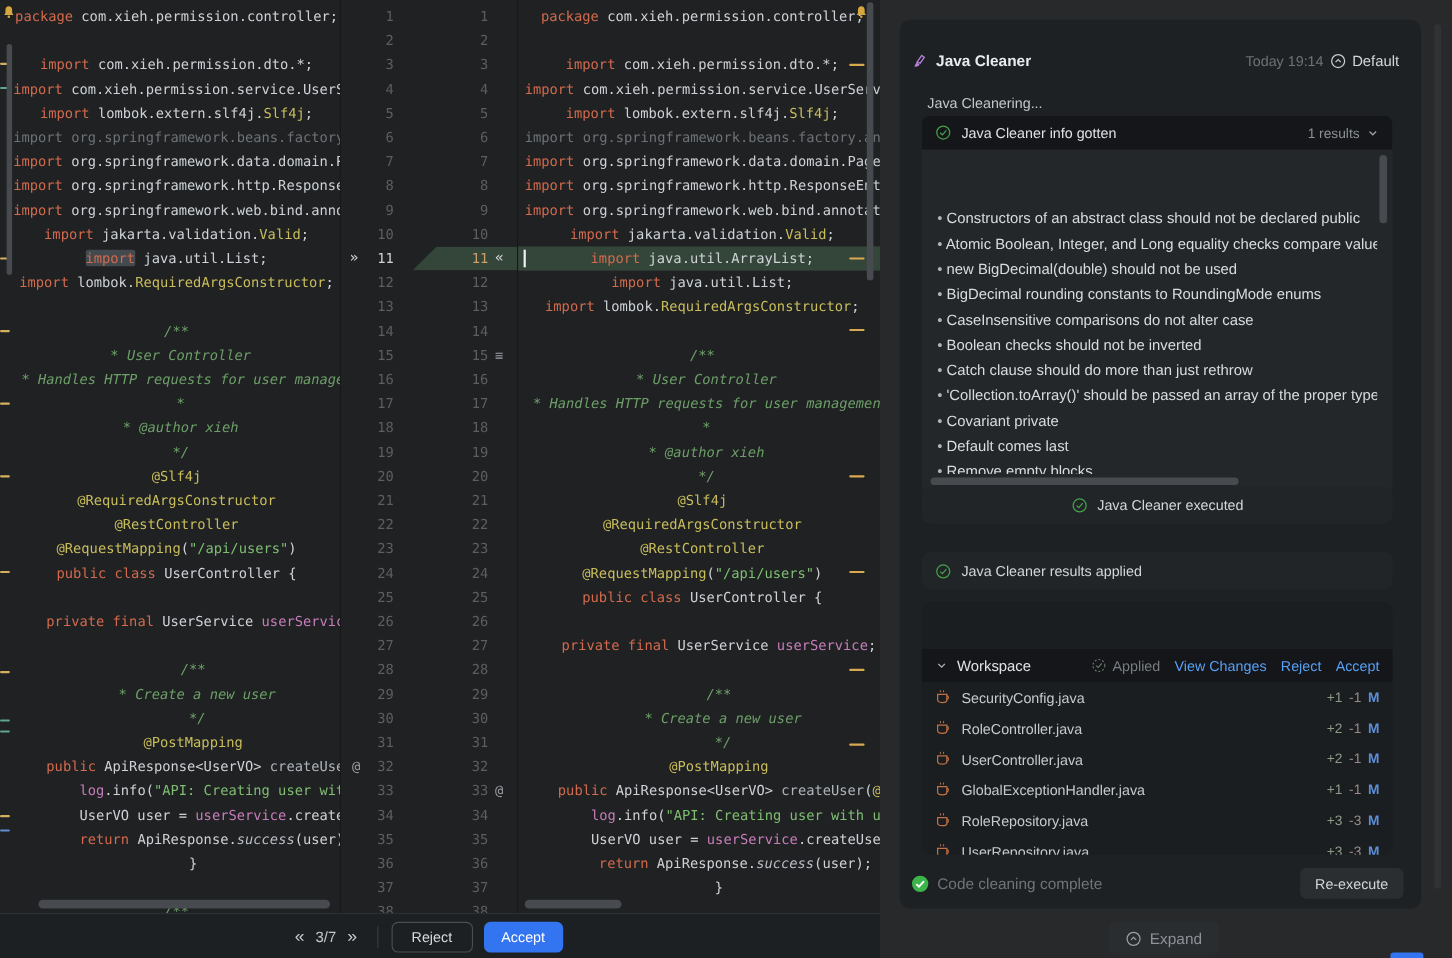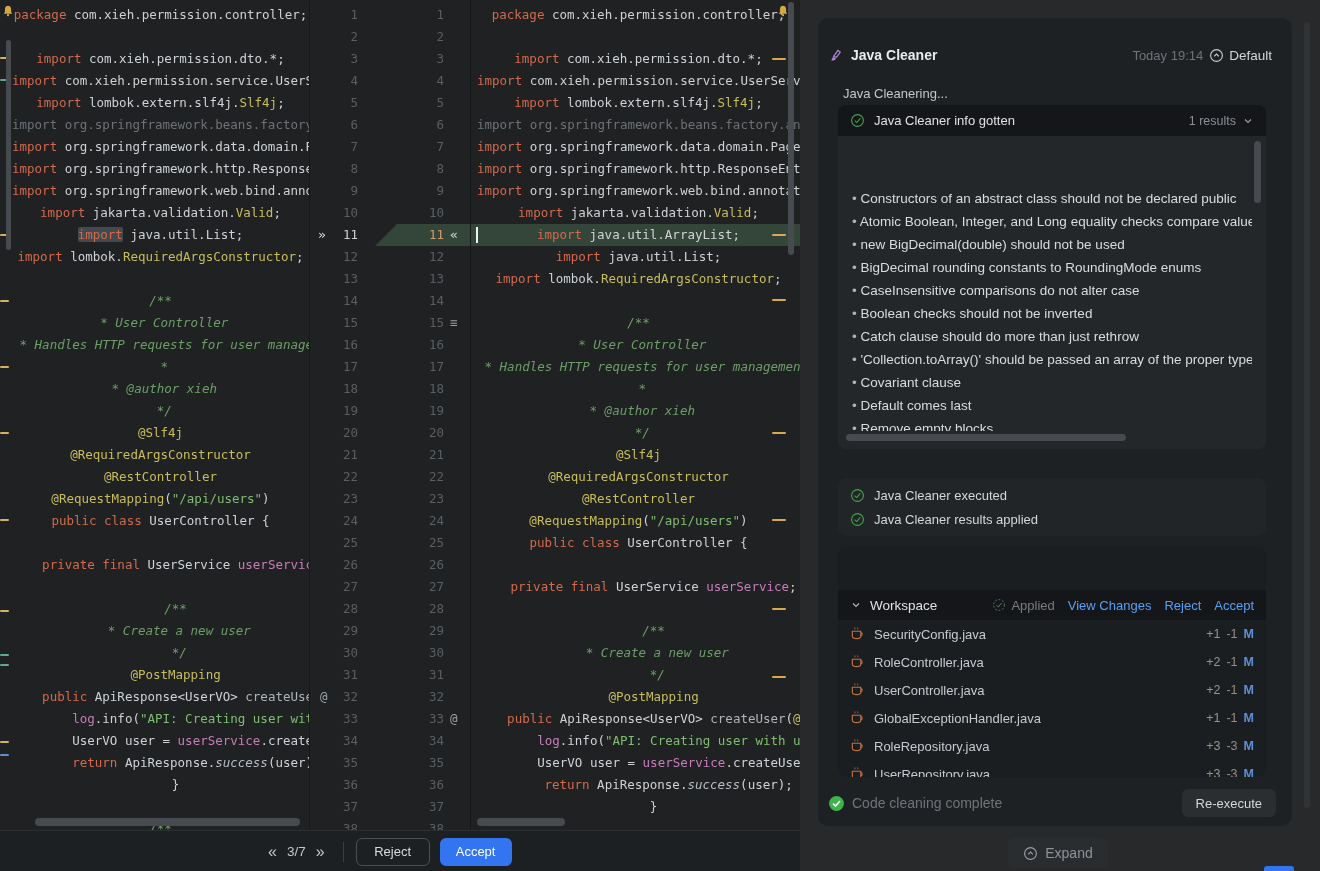--- a/index.html
+++ b/index.html
@@ -335,31 +335,31 @@
         </div>
         <div class="bullets" id="bullets">
             <div class="bullet">Constructors of an abstract class should not be declared public</div>
             <div class="bullet">Atomic Boolean, Integer, and Long equality checks compare values</div>
             <div class="bullet">new BigDecimal(double) should not be used</div>
             <div class="bullet">BigDecimal rounding constants to RoundingMode enums</div>
             <div class="bullet">CaseInsensitive comparisons do not alter case</div>
             <div class="bullet">Boolean checks should not be inverted</div>
             <div class="bullet">Catch clause should do more than just rethrow</div>
             <div class="bullet">'Collection.toArray()' should be passed an array of the proper type</div>
-            <div class="bullet">Covariant clause</div>
+            <div class="bullet">Covariant private</div>
             <div class="bullet">Default comes last</div>
             <div class="bullet">Remove empty blocks</div>
             <div class="bullet">Equals avoids null</div>
           </div>
         <div class="sb" style="left:8px;top:329px;width:280px;height:7px"></div>
         <div class="sb" style="left:416px;top:36px;width:7px;height:62px"></div>
       </div>
 
       <div id="steps">
-          <div class="card step-card" style="top: 460px;">
+          <div class="card step-card" style="top: 424px; justify-content: center;">
             <svg width="15" height="15" viewBox="0 0 16 16">
               <circle cx="8" cy="8" r="6.3" fill="none" stroke="#45a14d" stroke-width="1.2"></circle>
               <path d="M5 8.2 L7.2 10.2 L11 5.8" fill="none" stroke="#45a14d" stroke-width="1.2"></path>
             </svg>
             <span class="step-label">Java Cleaner executed</span>
           </div>
           <div class="card step-card" style="top: 484px;">
             <svg width="15" height="15" viewBox="0 0 16 16">
               <circle cx="8" cy="8" r="6.3" fill="none" stroke="#45a14d" stroke-width="1.2"></circle>
               <path d="M5 8.2 L7.2 10.2 L11 5.8" fill="none" stroke="#45a14d" stroke-width="1.2"></path>

